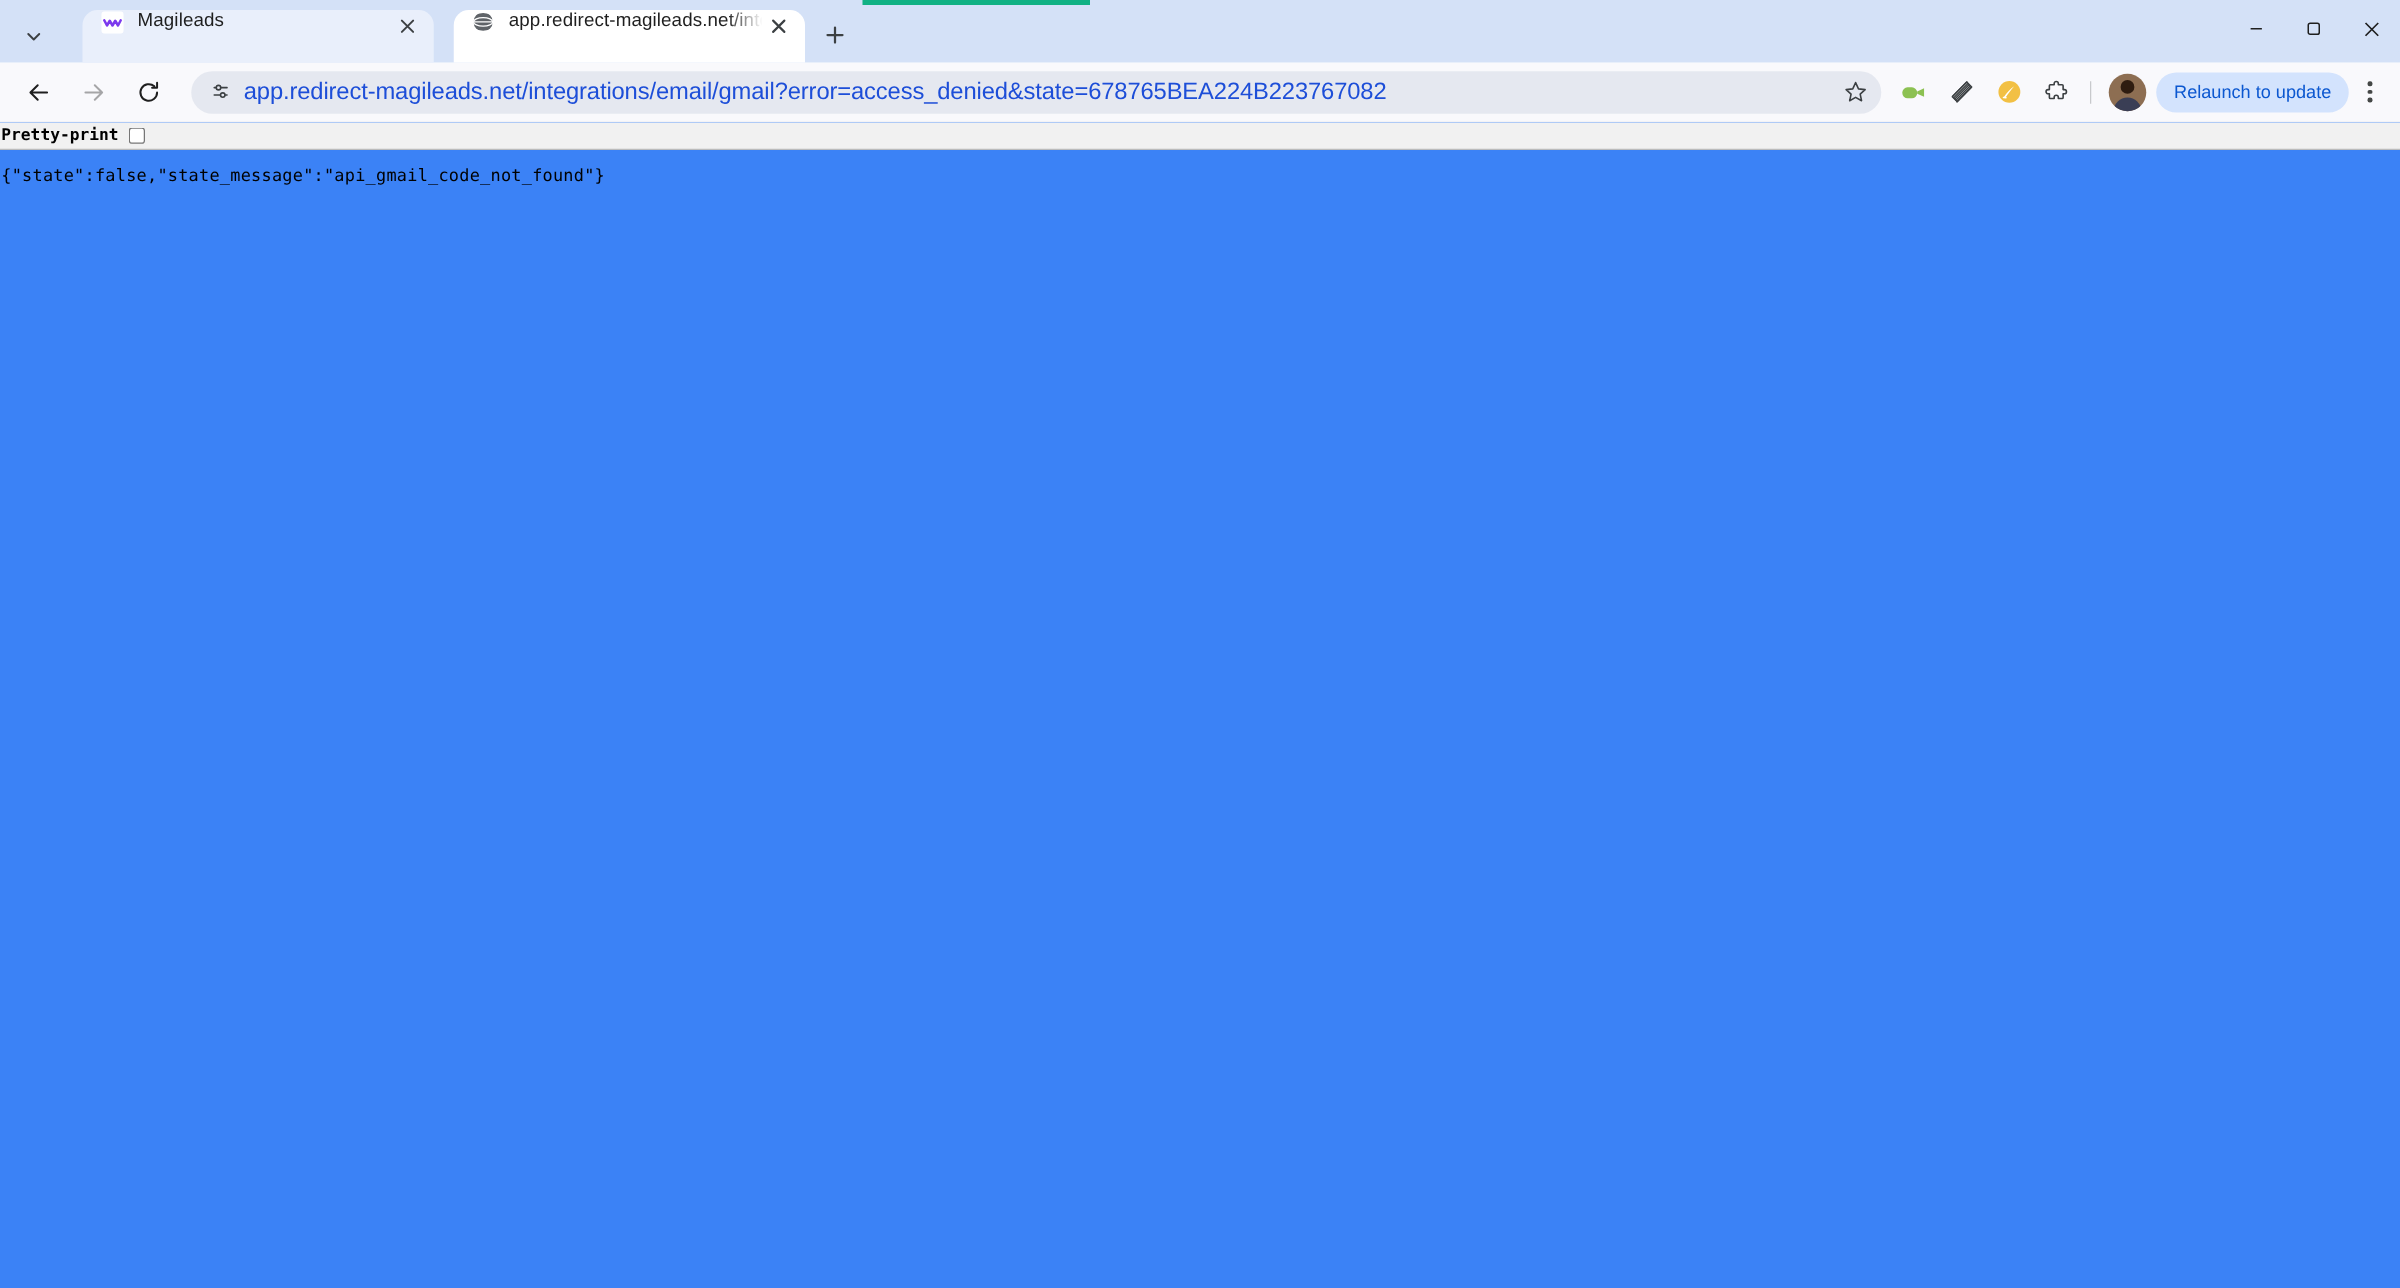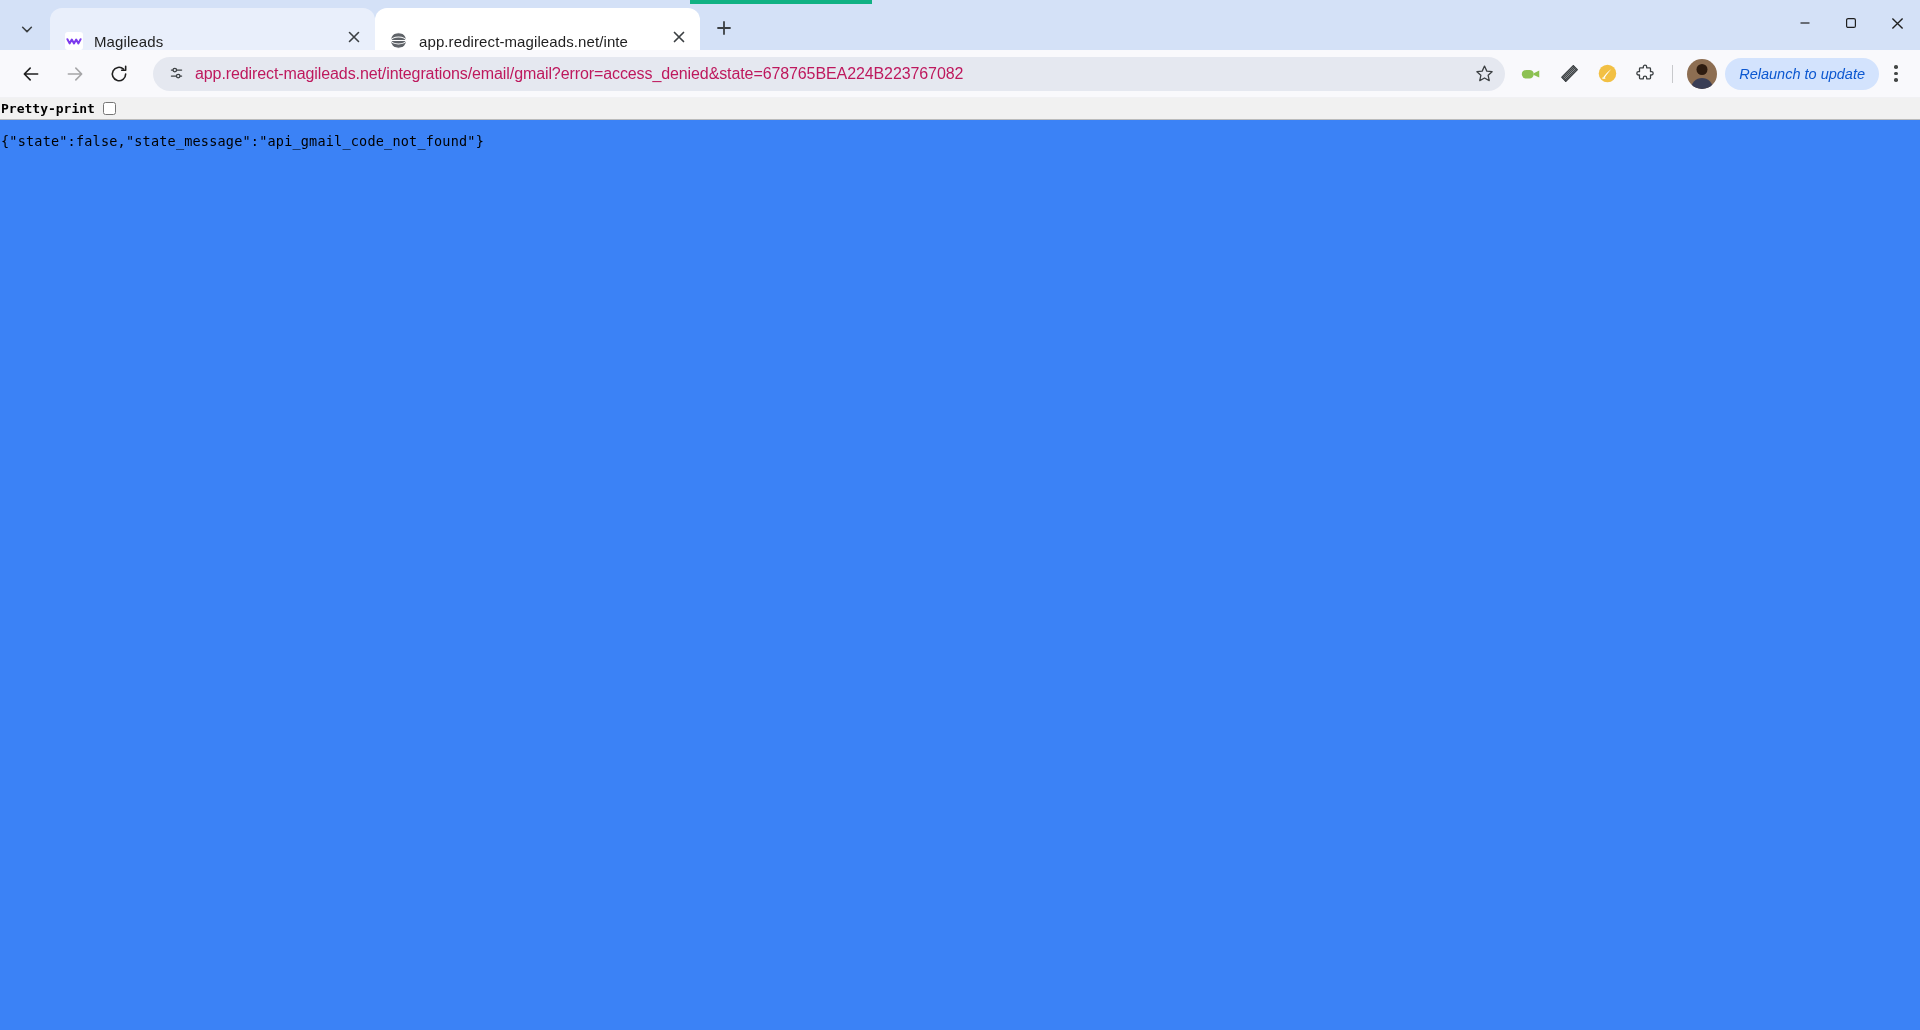--- a/index.html
+++ b/index.html
@@ -29,28 +29,29 @@
   .tab-search {
     width: 38px; height: 34px;
     margin: 0 4px 4px 4px;
     border-radius: 8px;
     display: flex; align-items: center; justify-content: center;
     flex: none;
   }
   .tab {
     position: relative;
     height: 42px;
-    width: 325px;
-    display: flex;
-    align-items: flex-end;
+    width: 281px;
+    display: flex;
+    align-items: flex-start;
     padding: 0 8px 0 14px;
     border-radius: 12px 12px 0 0;
     flex: none;
     color: #1f1f1f;
     font-size: 15px;
+    margin-left: 16px;
   }
   .tab.inactive { background: #e9effb; }
   .tab.active { background: #ffffff; }
   .tab-favicon {
     width: 19px; height: 19px;
     margin-right: 11px;
     flex: none;
     display: flex; align-items: center; justify-content: center;
   }
   .tab-title {
@@ -123,22 +124,22 @@
   }
   #site-info {
     width: 26px; height: 26px;
     flex: none;
     border-radius: 50%;
     display: flex; align-items: center; justify-content: center;
     margin-right: 6px;
   }
   #url-text {
     flex: 1;
-    font-size: 16px;
-    color: #be185d;
+    font-size: 19px;
+    color: #1d4ed8;
     white-space: nowrap;
     overflow: hidden;
     letter-spacing: -.1px;
     min-width: 0;
   }
   #bookmark-star {
     width: 30px; height: 30px;
     flex: none;
     border-radius: 50%;
     display: flex; align-items: center; justify-content: center;
@@ -188,21 +189,20 @@
     background: #d3e3fd;
     color: #0b57d0;
     border: none;
     border-radius: 16px;
     font-size: 14.5px;
     font-family: "Liberation Sans", sans-serif;
     padding: 0 14px;
     white-space: nowrap;
     flex: none;
     margin-left: 2px;
-    font-style: italic;
   }
   #menu-btn {
     width: 30px; height: 34px;
     flex: none;
     border-radius: 4px;
     display: flex; flex-direction: column;
     align-items: center; justify-content: center;
     gap: 3px;
     margin-left: 2px;
   }

